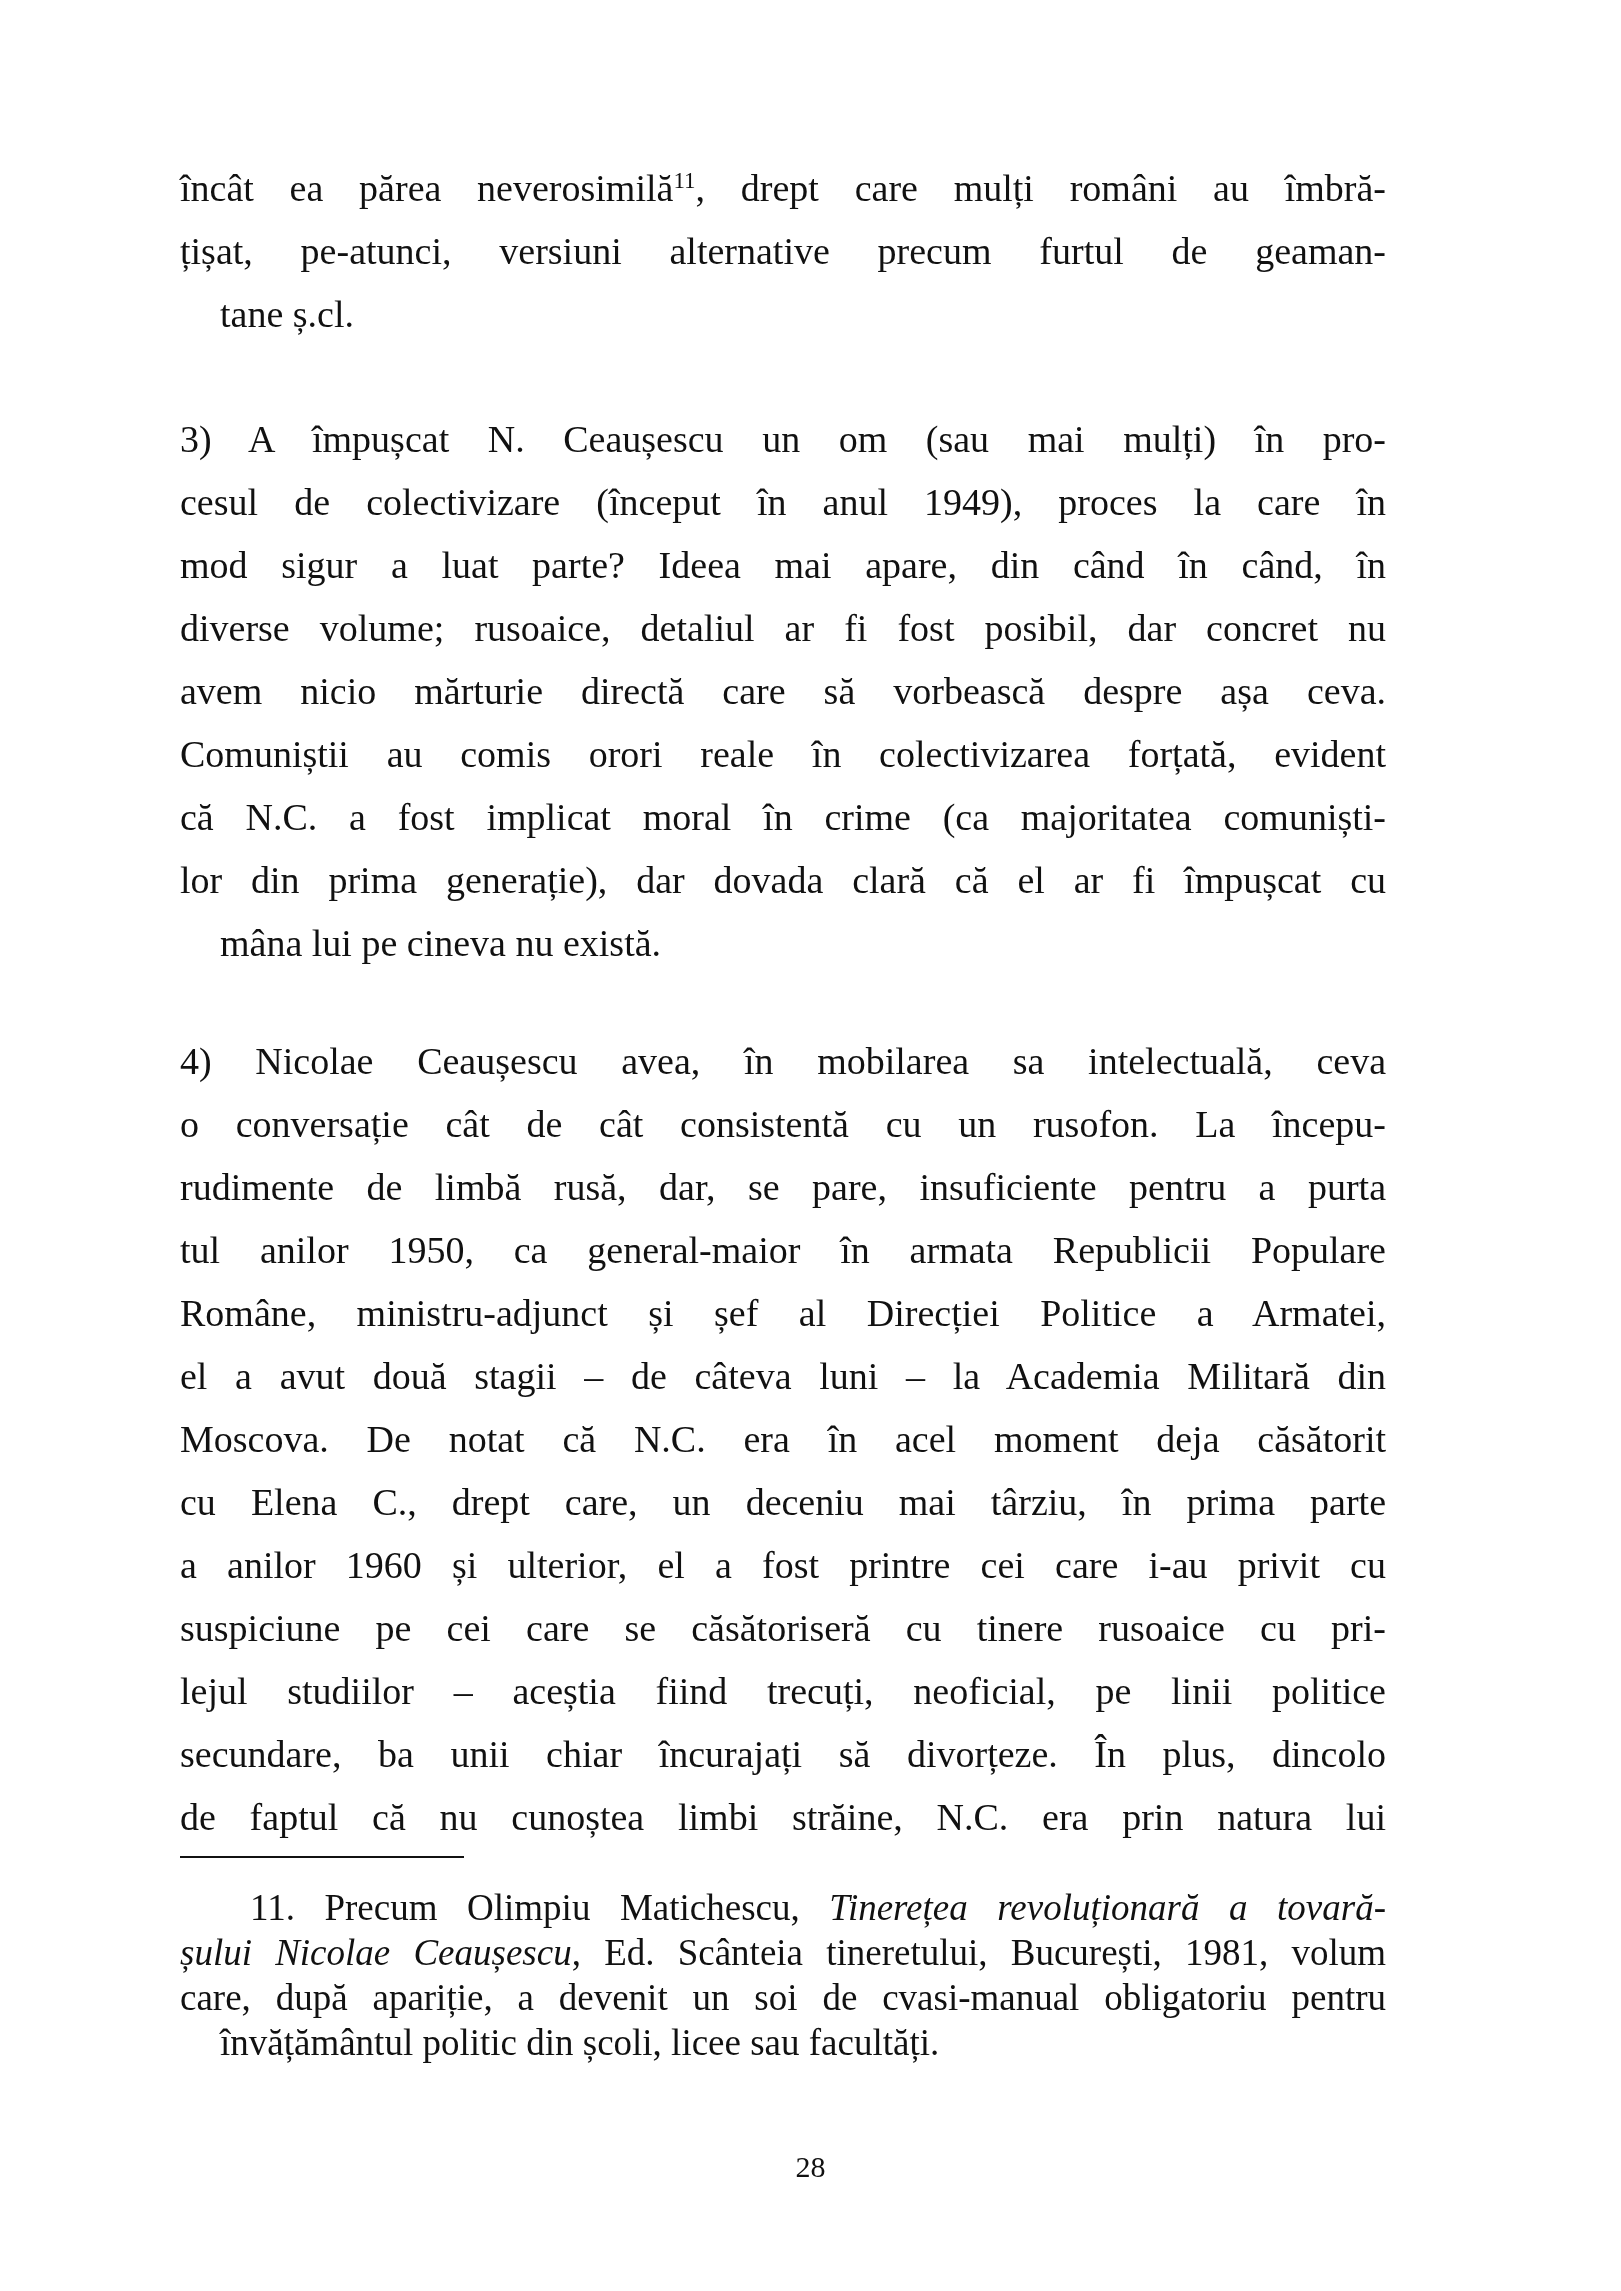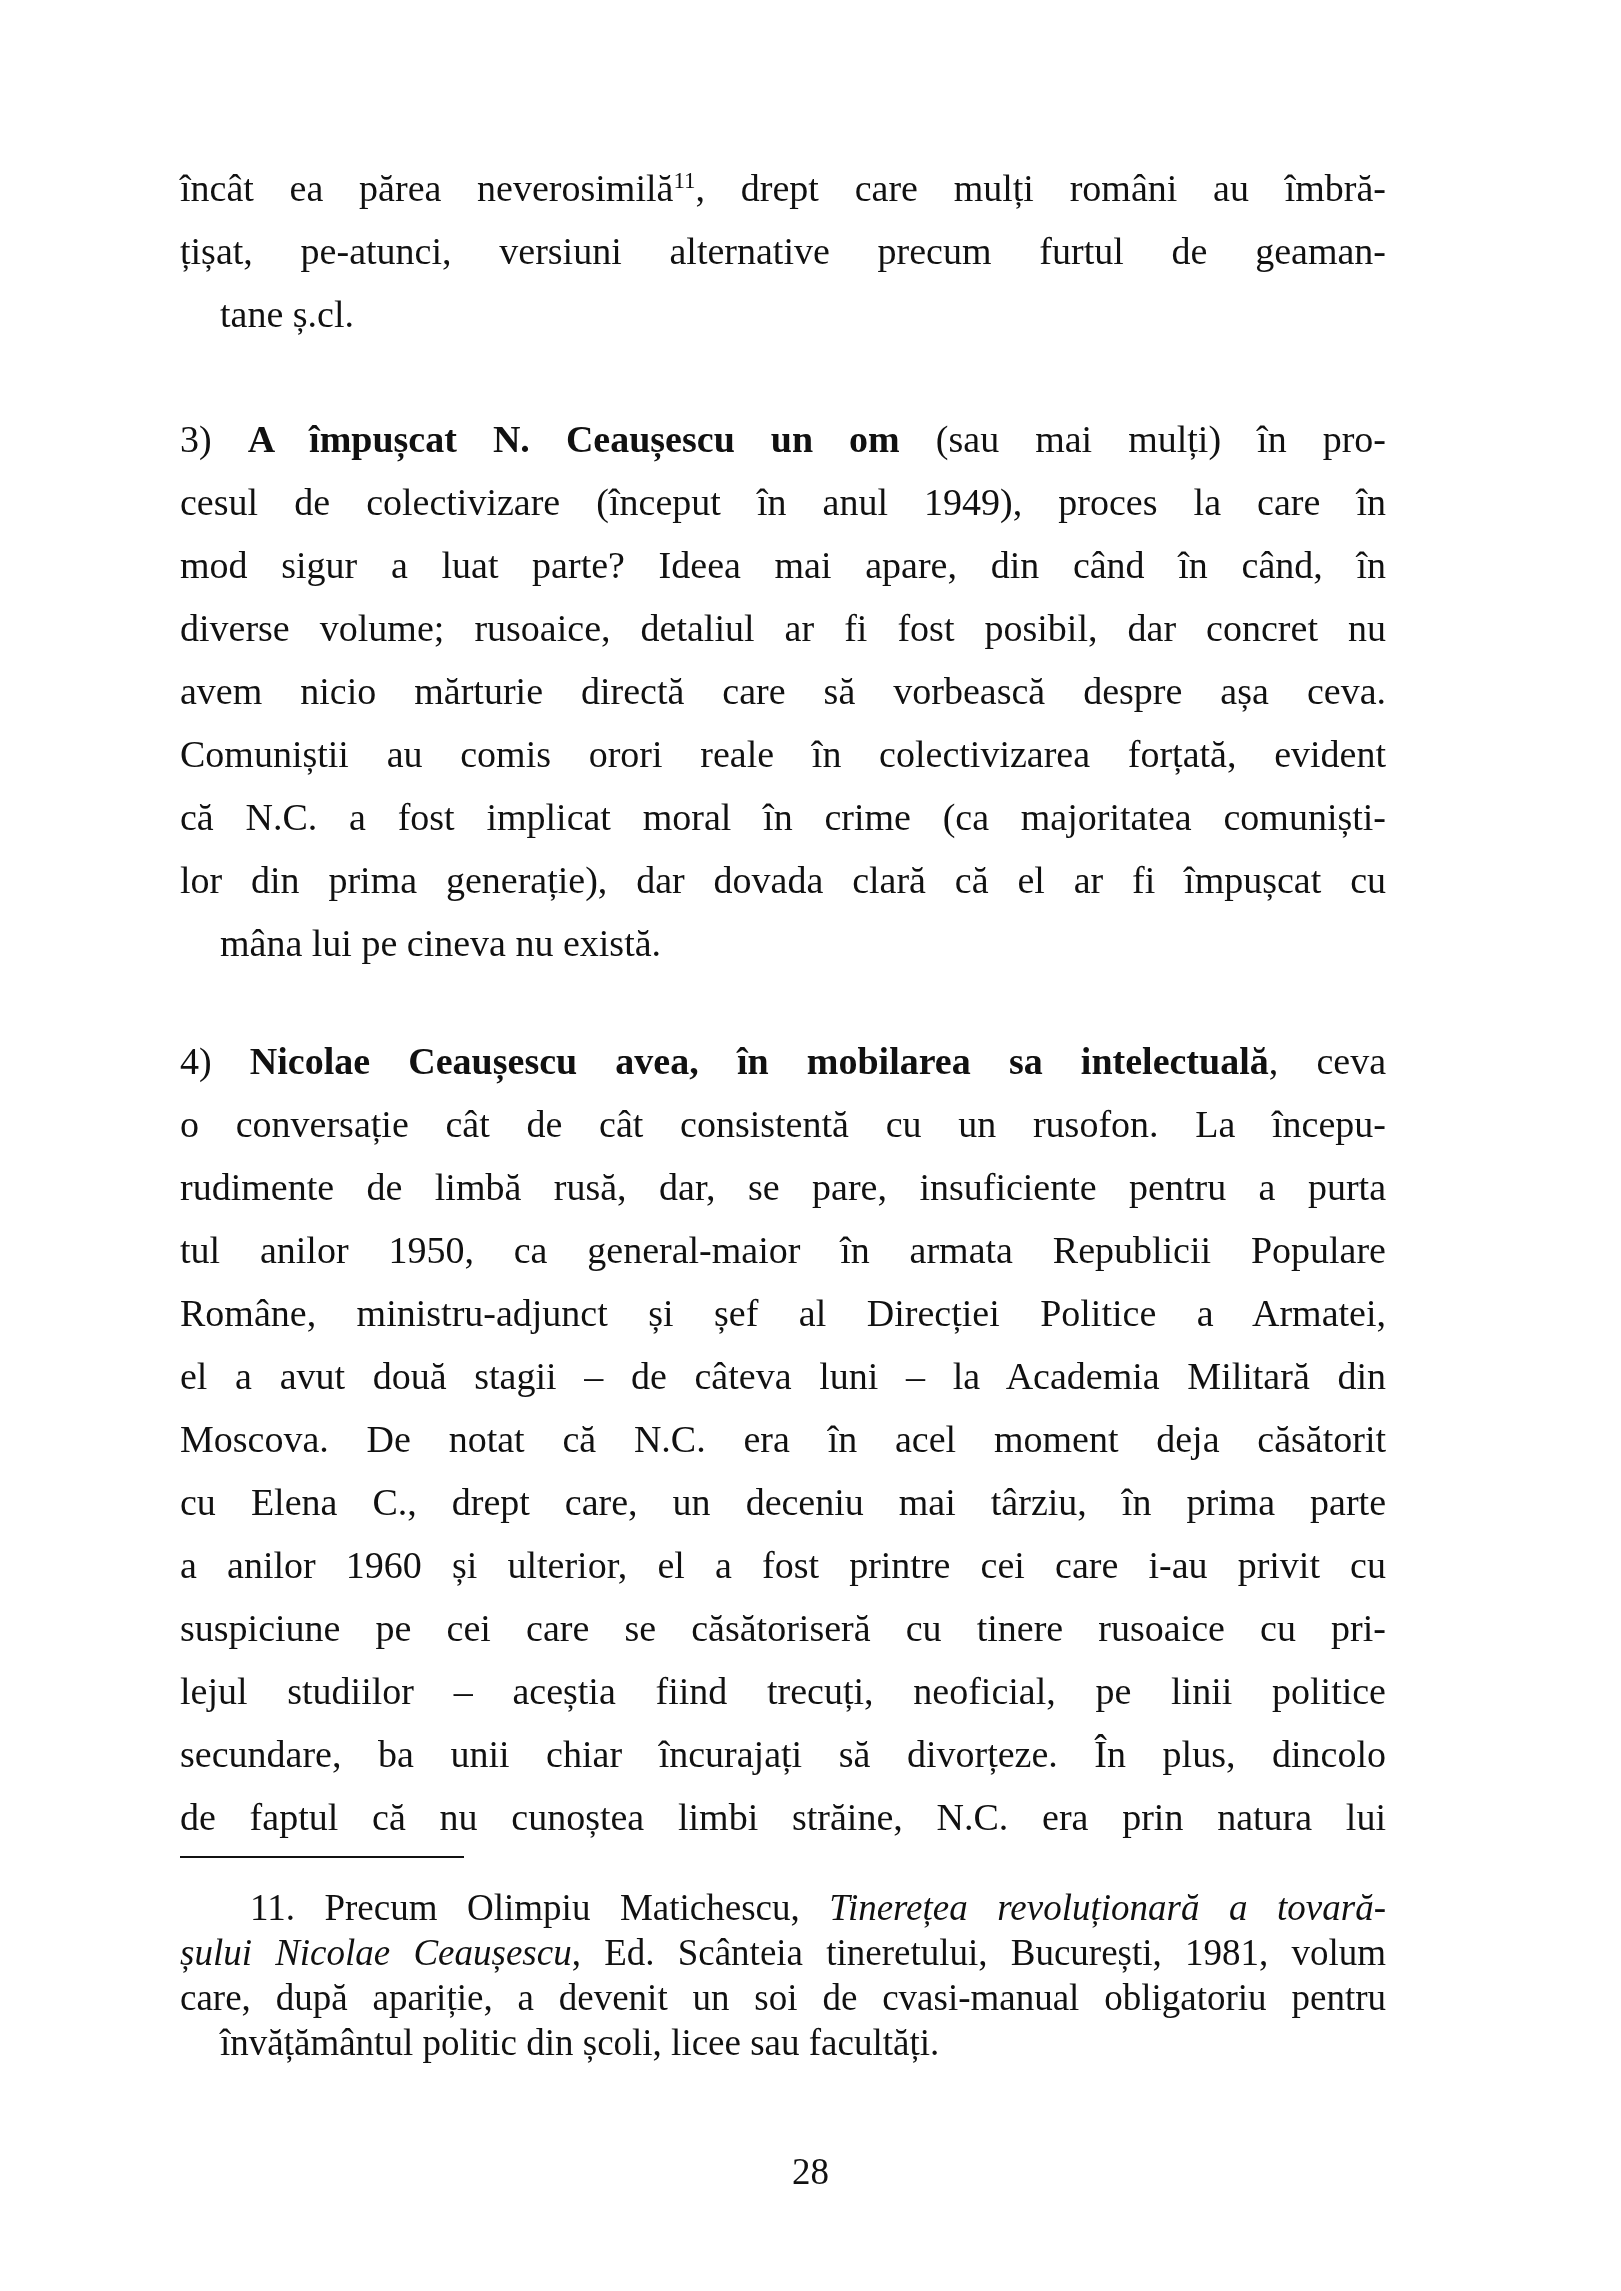--- a/index.html
+++ b/index.html
@@ -5,26 +5,26 @@
   html, body { margin: 0; padding: 0; background: #ffffff; }
   body { width: 1621px; height: 2291px; position: relative; overflow: hidden;
          font-family: "Liberation Serif", "DejaVu Serif", serif; color: #111111; }
   .page { position: absolute; left: 180px; top: 0; width: 1206px; }
   .para { position: absolute; left: 0; width: 1206px; font-size: 38px; line-height: 63px;
           text-align: justify; }
   .line { display: block; height: 63px; white-space: nowrap; text-align: justify;
           text-align-last: justify; }
   .line.last { text-align-last: left; margin-left: 40px; }
   .sup { font-size: 23px; vertical-align: 13.2px; line-height: 0; }
-  b { font-weight: bold; }
+  b { font-weight: normal; }
   .rule { position: absolute; left: 0; top: 1856px; width: 284px; height: 1.9px; background: #111; }
   .footnote { position: absolute; left: 0; top: 1885px; width: 1206px; font-size: 37px; line-height: 45px; }
   .footnote .line { height: 45px; }
   .footnote .first { padding-left: 70px; }
-  .pagenum { position: absolute; left: 0; width: 1621px; top: 2150px; text-align: center; font-size: 37px; }
+  .pagenum { position: absolute; left: 0; width: 1621px; top: 2150px; text-align: center; font-size: 30px; }
 </style>
 </head>
 <body>
 
 <div class="page">
 
   <div class="para" style="top:157px;">
     <span class="line"><span>încât ea părea neverosimilă</span><span class="sup">11</span><span>, drept care mulți români au îmbră-</span></span>
     <span class="line">țișat, pe-atunci, versiuni alternative precum furtul de geaman-</span>
     <span class="line last">tane ș.cl.</span>

